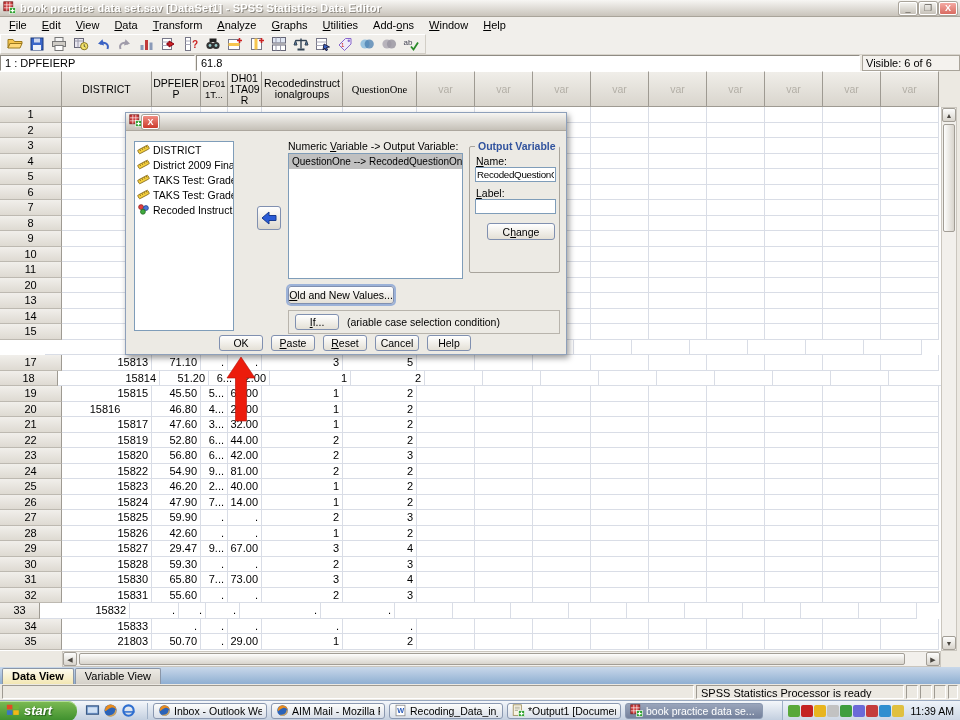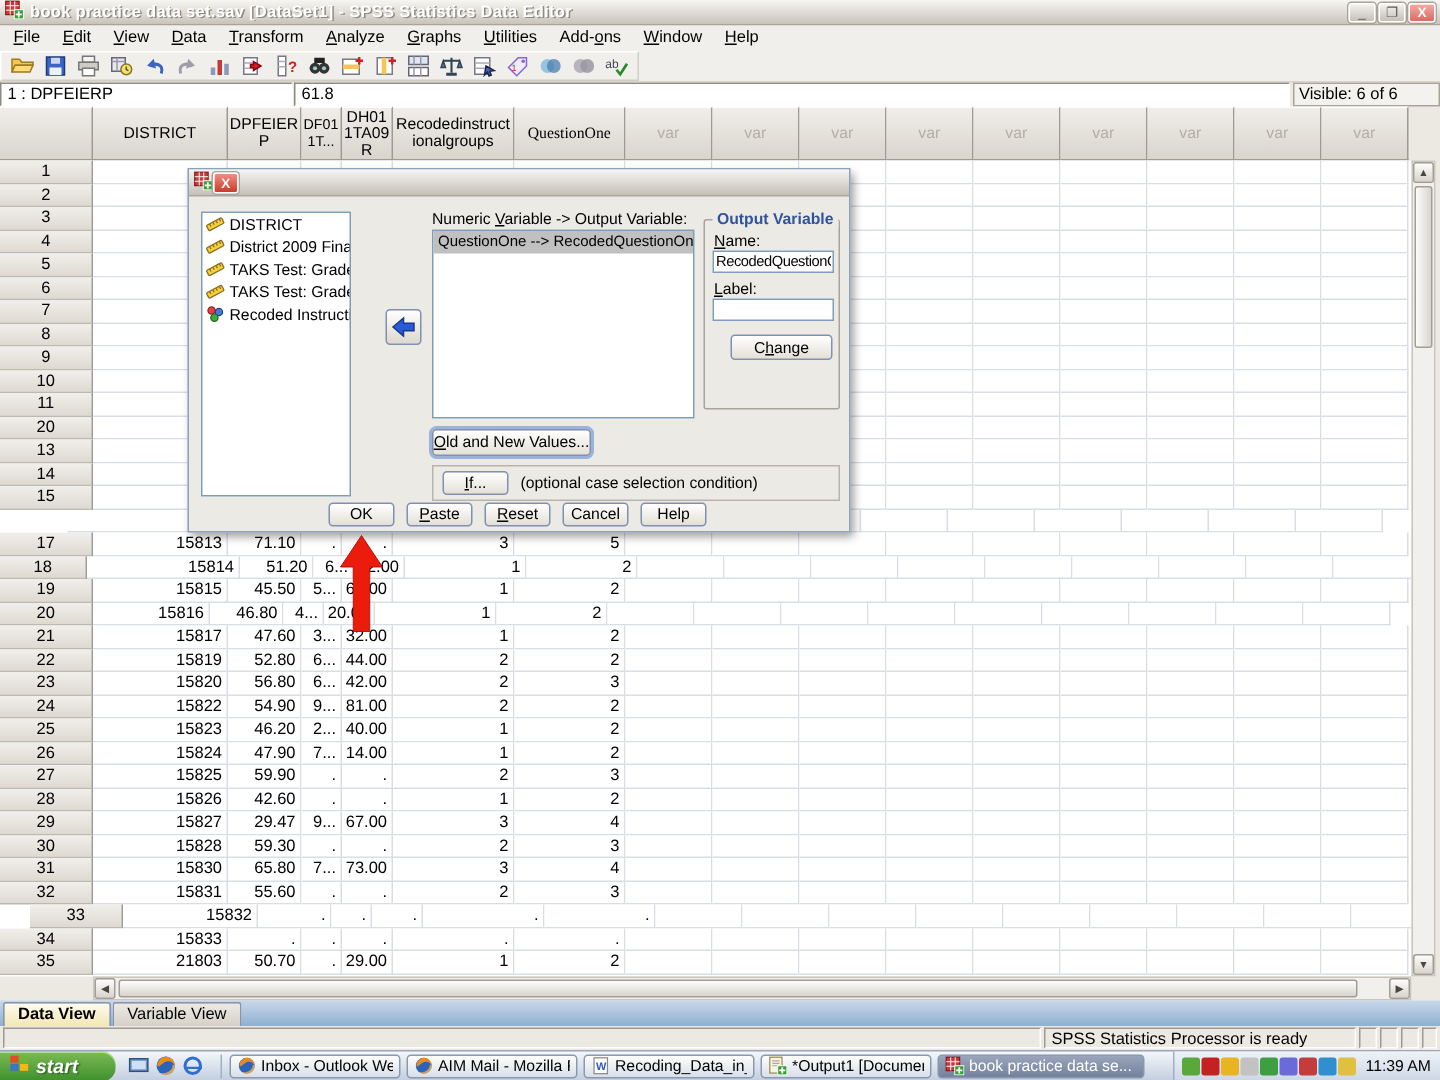--- a/index.html
+++ b/index.html
@@ -670,21 +670,21 @@
       <div class="gcell" style="width: 58px; flex: 0 0 auto;"></div>
       <div class="gcell" style="width: 58px; flex: 0 0 auto;"></div>
       <div class="gcell" style="width: 58px; flex: 0 0 auto;"></div>
       <div class="gcell" style="width: 58px; flex: 0 0 auto;"></div>
       <div class="gcell" style="width: 58px; flex: 0 0 auto;"></div>
       <div class="gcell" style="width: 58px; flex: 0 0 auto;"></div>
       <div class="gcell" style="width: 58px; flex: 0 0 auto;"></div>
     </div>
     <div class="grow">
       <div class="rowhdr" style="width: 62px; flex: 0 0 auto;">20</div>
-      <div class="gcell" style="width: 78px; flex: 0 0 auto;">15816</div>
+      <div class="gcell" style="width: 90px; flex: 0 0 auto; text-align: center;">15816</div>
       <div class="gcell" style="width: 49px; flex: 0 0 auto;">46.80</div>
       <div class="gcell" style="width: 27px; flex: 0 0 auto;">4...</div>
       <div class="gcell" style="width: 34px; flex: 0 0 auto;">20.00</div>
       <div class="gcell" style="width: 81px; flex: 0 0 auto;">1</div>
       <div class="gcell" style="width: 74px; flex: 0 0 auto;">2</div>
       <div class="gcell" style="width: 58px; flex: 0 0 auto;"></div>
       <div class="gcell" style="width: 58px; flex: 0 0 auto;"></div>
       <div class="gcell" style="width: 58px; flex: 0 0 auto;"></div>
       <div class="gcell" style="width: 58px; flex: 0 0 auto;"></div>
       <div class="gcell" style="width: 58px; flex: 0 0 auto;"></div>
@@ -903,21 +903,21 @@
       <div class="gcell" style="width: 58px; flex: 0 0 auto;"></div>
       <div class="gcell" style="width: 58px; flex: 0 0 auto;"></div>
       <div class="gcell" style="width: 58px; flex: 0 0 auto;"></div>
       <div class="gcell" style="width: 58px; flex: 0 0 auto;"></div>
       <div class="gcell" style="width: 58px; flex: 0 0 auto;"></div>
       <div class="gcell" style="width: 58px; flex: 0 0 auto;"></div>
       <div class="gcell" style="width: 58px; flex: 0 0 auto;"></div>
       <div class="gcell" style="width: 58px; flex: 0 0 auto;"></div>
     </div>
     <div class="grow">
-      <div class="rowhdr" style="width: 62px; flex: 0 0 auto; margin-left: 20px;">33</div>
+      <div class="rowhdr" style="width: 40px; flex: 0 0 auto;">33</div>
       <div class="gcell" style="width: 90px; flex: 0 0 auto;">15832</div>
       <div class="gcell" style="width: 49px; flex: 0 0 auto;">.</div>
       <div class="gcell" style="width: 27px; flex: 0 0 auto;">.</div>
       <div class="gcell" style="width: 34px; flex: 0 0 auto;">.</div>
       <div class="gcell" style="width: 81px; flex: 0 0 auto;">.</div>
       <div class="gcell" style="width: 74px; flex: 0 0 auto;">.</div>
       <div class="gcell" style="width: 58px; flex: 0 0 auto;"></div>
       <div class="gcell" style="width: 58px; flex: 0 0 auto;"></div>
       <div class="gcell" style="width: 58px; flex: 0 0 auto;"></div>
       <div class="gcell" style="width: 58px; flex: 0 0 auto;"></div>
@@ -1151,21 +1151,21 @@
     <input class="gb-input" style="top: 20px;" value="RecodedQuestionOne">
     <span class="gb-lbl" style="top:40px;"><u>L</u>abel:</span>
     <input class="gb-input" style="top: 52px;" value="">
     <button class="xpbtn chg-btn">C<u>h</u>ange</button>
   </div>
 
   <button class="xpbtn oldnew-btn"><u>O</u>ld and New Values...</button>
 
   <div class="if-frame">
     <button class="xpbtn if-btn"><u>I</u>f...</button>
-    <span class="if-cap">(optional case selection condition)</span>
+    <span class="if-cap">(ariable case selection condition)</span>
   </div>
 
   <div class="dlg-buttons" id="dlgbuttons">
       <button class="xpbtn">OK</button>
       <button class="xpbtn"><u>P</u>aste</button>
       <button class="xpbtn"><u>R</u>eset</button>
       <button class="xpbtn">Cancel</button>
       <button class="xpbtn">Help</button>
     </div>
 </div>

